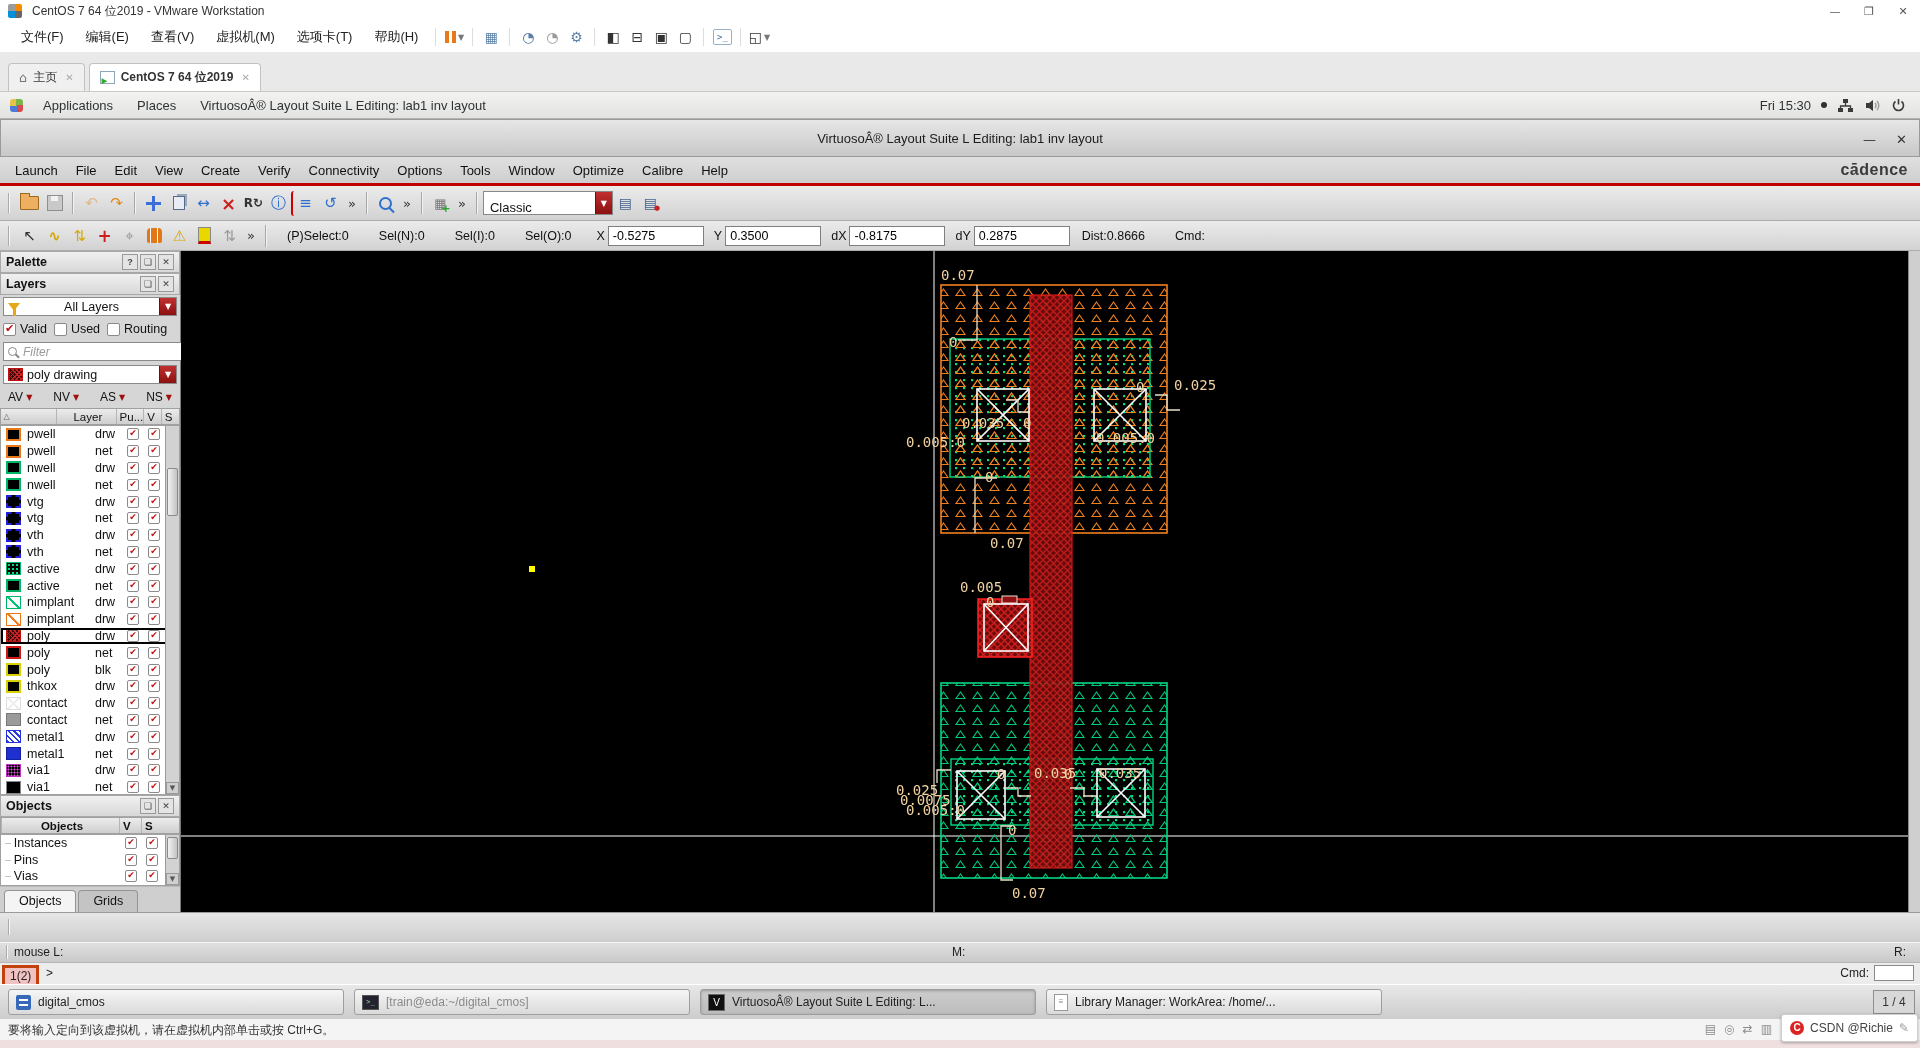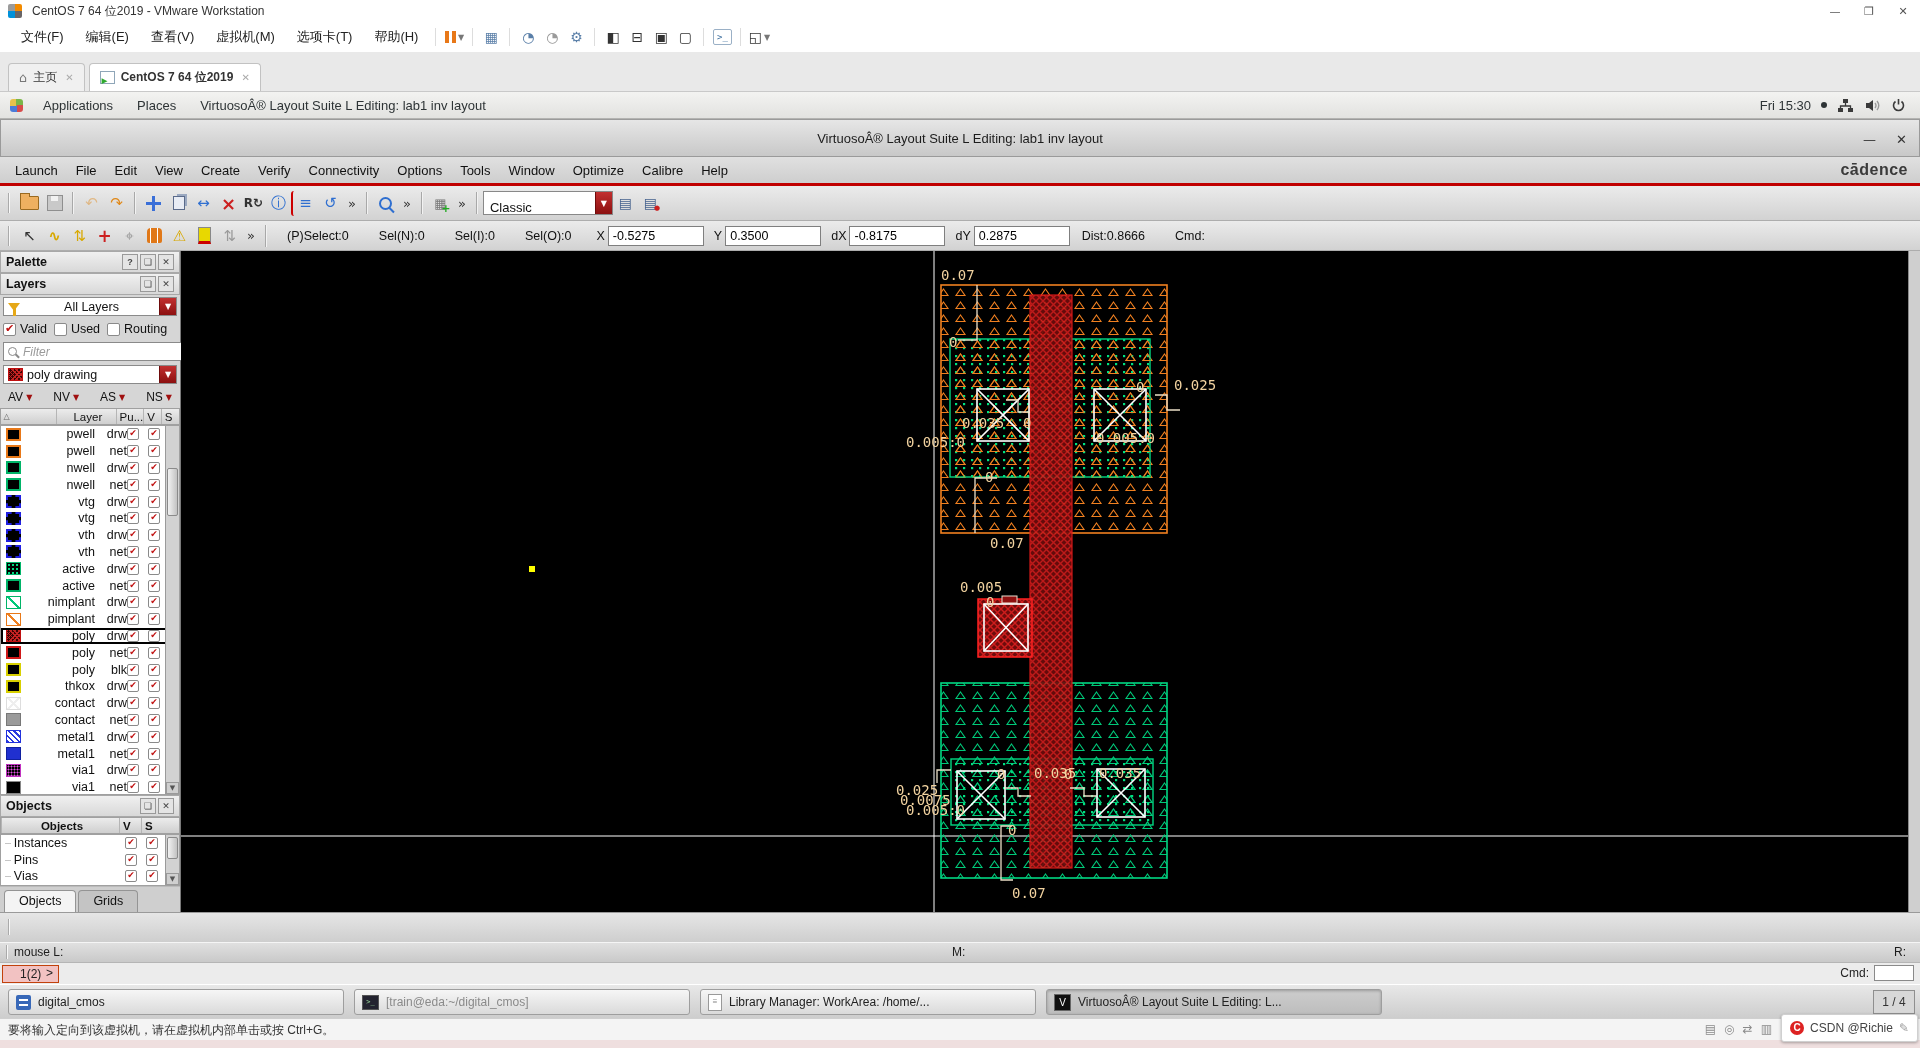--- a/index.html
+++ b/index.html
@@ -144,21 +144,21 @@
   .vis-item{display:inline-flex;align-items:center;gap:3px;}
   .rcaret{color:#a01010;font-size:8px;}
   #layer-header{height:17px;background:linear-gradient(#ececec,#cfcfcf);border:1px solid #a0a0a0;
     display:flex;align-items:center;font-size:11.5px;box-sizing:border-box;}
   .sort-ico{width:14px;text-align:center;font-size:8px;color:#666;}
   .lh{border-left:1px solid #b5b5b5;padding-left:3px;box-sizing:border-box;height:100%;
     display:flex;align-items:center;}
   .h-name{width:74px;justify-content:center;margin-left:44px;} .h-pu{width:33px;} .h-v{width:21px;} .h-s{width:22px;}
   #layer-list{position:relative;height:370px;background:#fff;border:1px solid #a0a0a0;
     box-sizing:border-box;overflow:hidden;}
-  .layer-row{display:flex;align-items:center;height:16.8px;padding-left:5px;box-sizing:border-box;text-align:right;}
+  .layer-row{display:flex;align-items:center;height:16.8px;padding-left:5px;box-sizing:border-box;}
   .layer-row.sel{outline:2px solid #000;outline-offset:-2px;}
   .lname{width:68px;padding-left:6px;font-size:12.5px;}
   .lpurp{width:32px;font-size:12.5px;}
   .layer-row .cb{margin-right:9px;}
   .vscroll{position:absolute;right:0;top:0;bottom:0;width:13px;background:#d2d2d2;
     border-left:1px solid #9a9a9a;}
   .sb-thumb{position:absolute;left:1px;right:1px;background:linear-gradient(90deg,#f2f2f2,#c2c2c2);
     border:1px solid #8a8a8a;border-radius:2px;}
   .sb-btn{position:absolute;left:0;right:0;height:12px;background:#cfcfcf;border:1px solid #9a9a9a;
     font-size:7px;color:#555;display:flex;align-items:center;justify-content:center;box-sizing:border-box;}
@@ -185,22 +185,22 @@
   #dock-strip{position:absolute;left:0;top:912px;width:1920px;height:30px;
     background:linear-gradient(#e6e6e6,#cecece);border-top:1px solid #9a9a9a;box-sizing:border-box;}
   #dock-strip .grip{position:absolute;left:4px;top:6px;height:16px;}
   #mouse-bar{position:absolute;left:0;top:942px;width:1920px;height:20px;
     background:linear-gradient(#e0e0e0,#c8c8c8);border-top:1px solid #f5f5f5;font-size:12px;color:#1c1c1c;}
   #mouse-bar .grip{position:absolute;left:2px;top:2px;height:14px;}
   #mouse-l{position:absolute;left:14px;top:2px;} #mouse-m{position:absolute;left:952px;top:2px;}
   #mouse-r{position:absolute;right:14px;top:2px;}
   #cmd-bar{position:absolute;left:0;top:962px;width:1920px;height:22px;background:#ececec;
     border-top:1px solid #b5b5b5;font-size:12px;color:#222;box-sizing:border-box;}
-  #hist-badge{position:absolute;left:2px;top:2px;height:16px;line-height:16px;padding:0 17px;
-    background:#f2c2c2;border:1px solid #c2410c;color:#222;}
+  #hist-badge{position:absolute;left:2px;top:2px;height:16px;line-height:16px;padding:0 5px;
+    background:#f2c2c2;border:3px solid #c2410c;color:#222;}
   #cmd-prompt{position:absolute;left:46px;top:3px;}
   #cmd-right{position:absolute;right:6px;top:2px;display:flex;align-items:center;gap:5px;}
   #cmd-input{width:38px;height:14px;border:1px solid #8a8a8a;background:#fff;}
   
   #taskbar{position:absolute;left:0;top:984px;width:1920px;height:34px;
     background:linear-gradient(#e8e8e8,#cdcdcd);border-top:1px solid #ffffff;box-sizing:border-box;}
   #taskbar-btns{position:absolute;left:8px;top:4px;display:flex;gap:10px;}
   .tk-btn{width:336px;height:26px;background:linear-gradient(#f6f6f6,#dadada);border:1px solid #9e9e9e;
     border-radius:3px;display:flex;align-items:center;padding:0 7px;box-sizing:border-box;
     font-size:12px;color:#222;overflow:hidden;white-space:nowrap;}
@@ -853,27 +853,27 @@
 <div id="taskbar">
   <div id="taskbar-btns">
       <div class="tk-btn">
         <span class="tk-ico ti-drawer"></span>
         <span class="tk-label">digital_cmos</span>
       </div>
       <div class="tk-btn min">
         <span class="tk-ico ti-term"></span>
         <span class="tk-label">[train@eda:~/digital_cmos]</span>
       </div>
+      <div class="tk-btn active">
+        <span class="tk-ico ti-virt"></span>
+        <span class="tk-label">VirtuosoÂ® Layout Suite L Editing: L...</span>
+      </div>
       <div class="tk-btn">
         <span class="tk-ico ti-doc"></span>
         <span class="tk-label">Library Manager: WorkArea: /home/...</span>
-      </div>
-      <div class="tk-btn active">
-        <span class="tk-ico ti-virt"></span>
-        <span class="tk-label">VirtuosoÂ® Layout Suite L Editing: L...</span>
       </div>
     </div>
   <span id="pager">1 / 4</span>
 </div>
 
 <div id="vm-statusbar">
   <span id="vm-status-text">要将输入定向到该虚拟机，请在虚拟机内部单击或按 Ctrl+G。</span>
   <span id="tray-icons">
     <span class="g">▤</span>
     <span class="g">◎</span>

